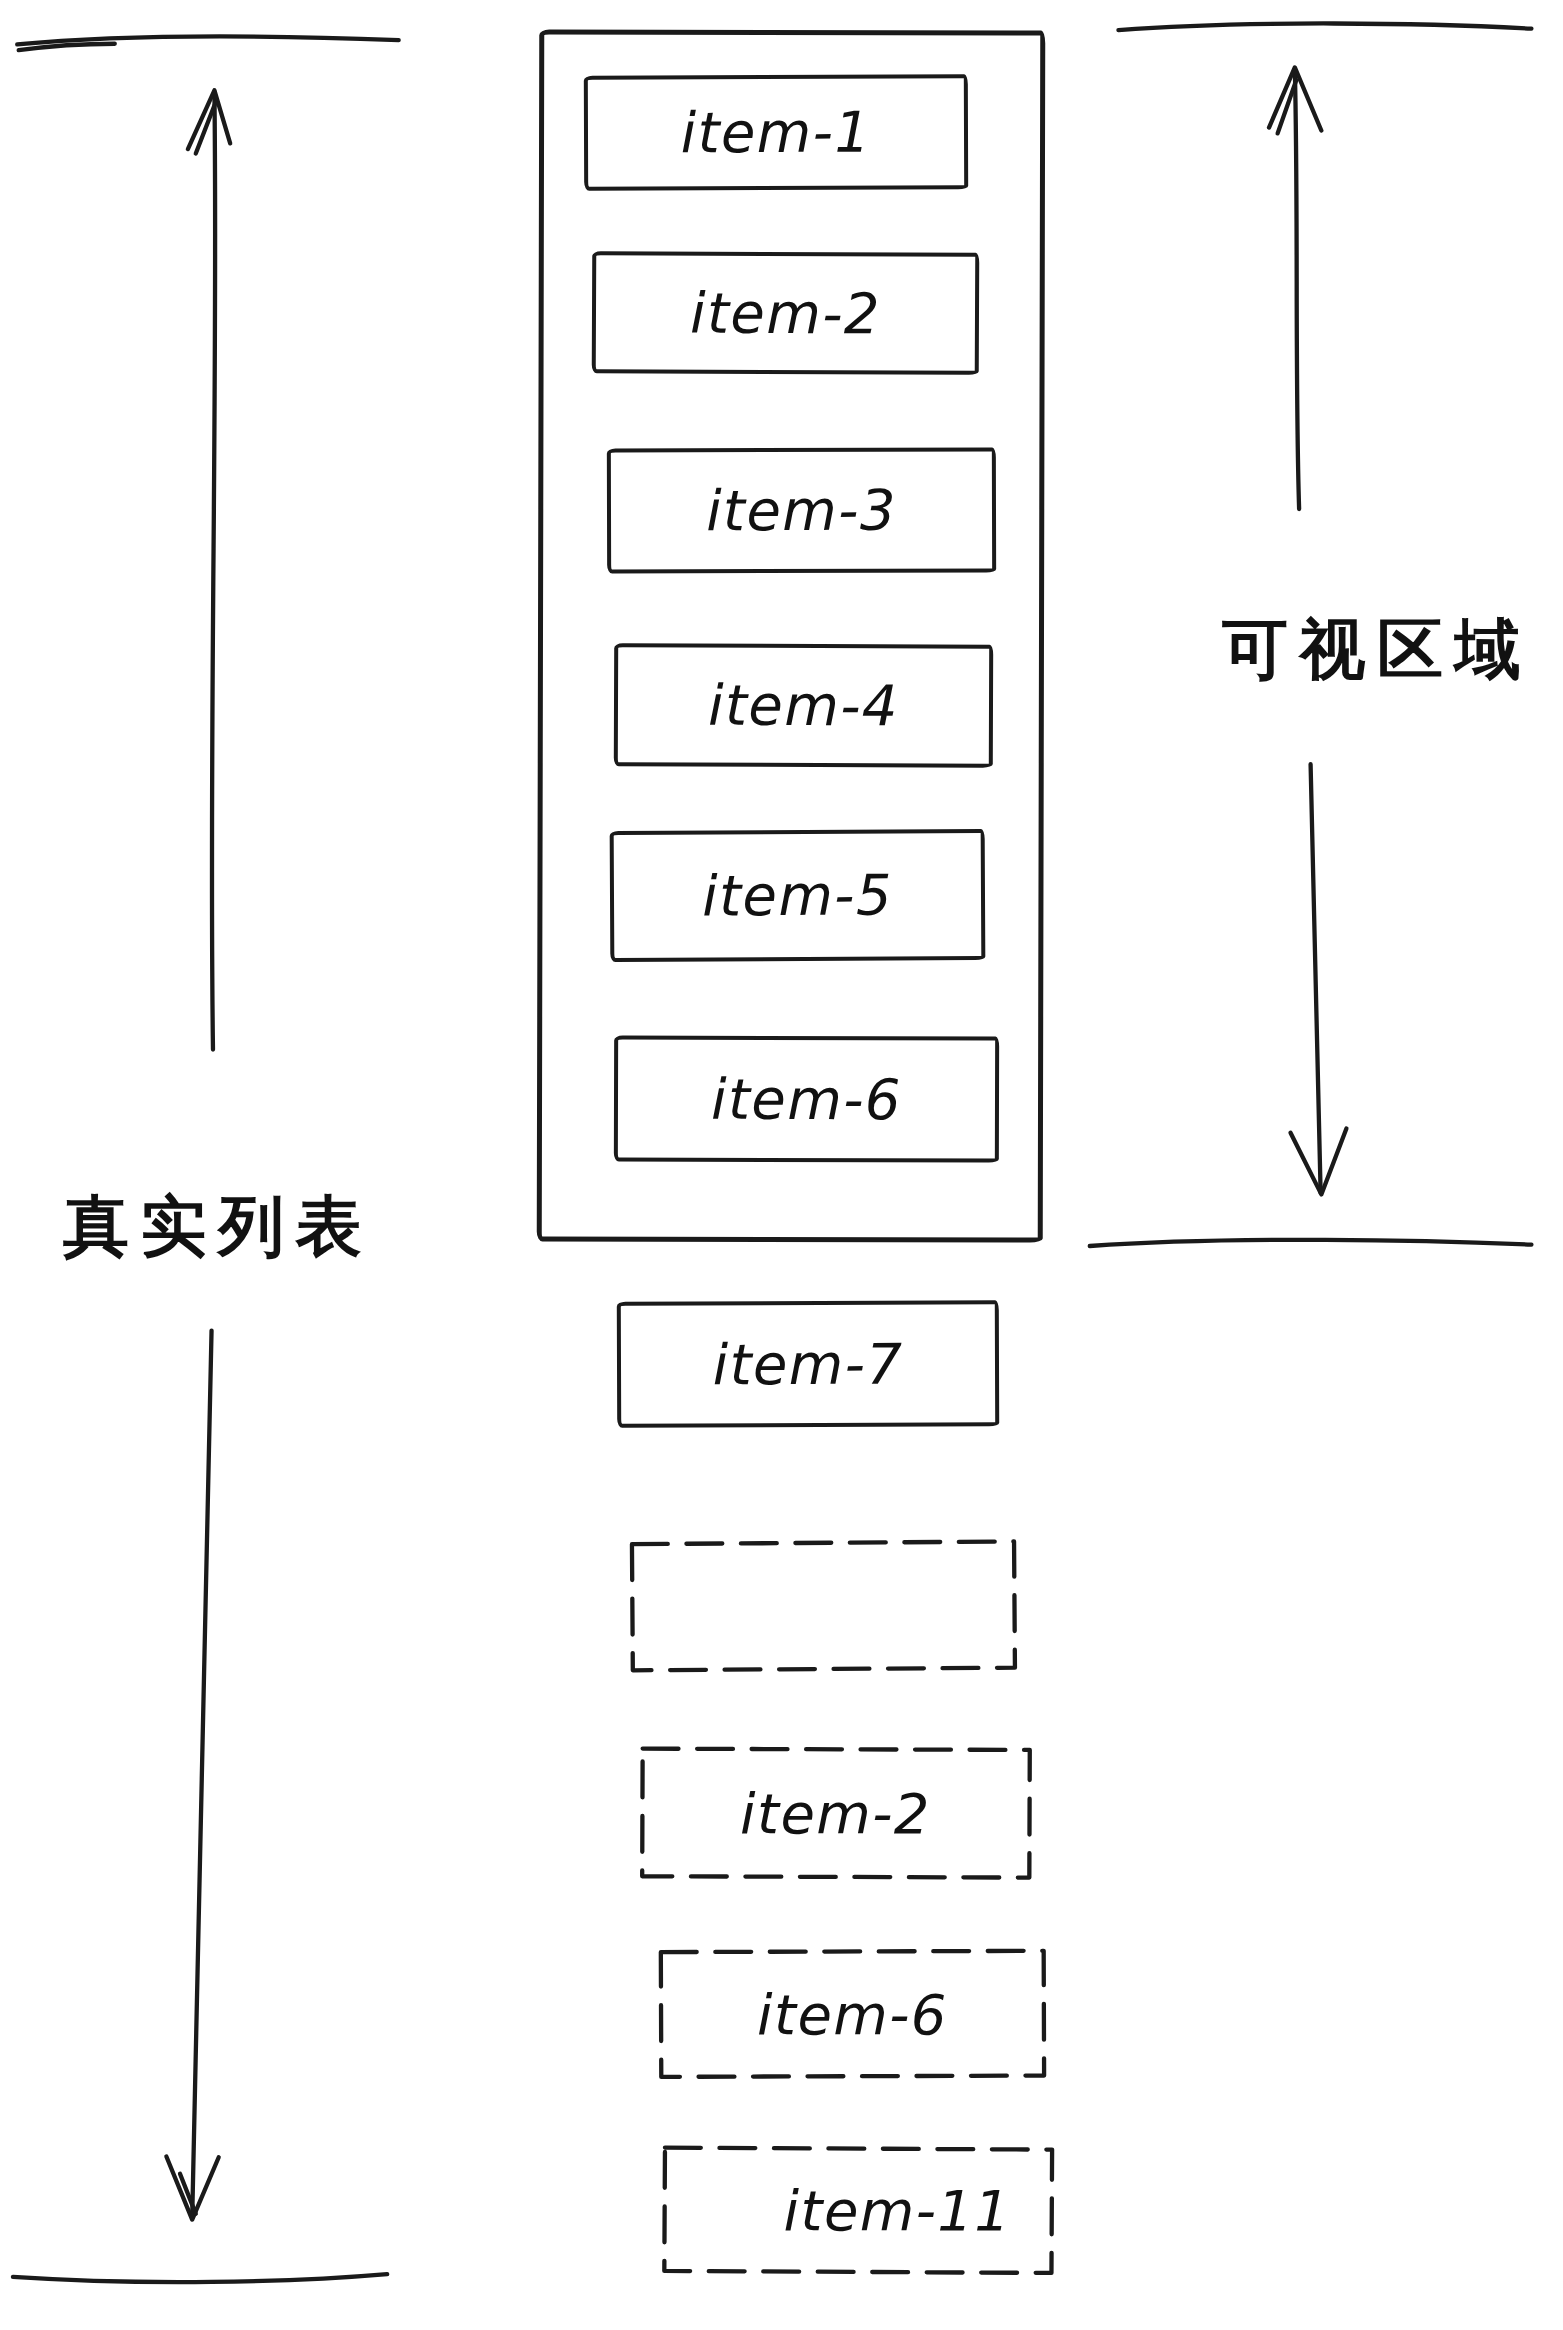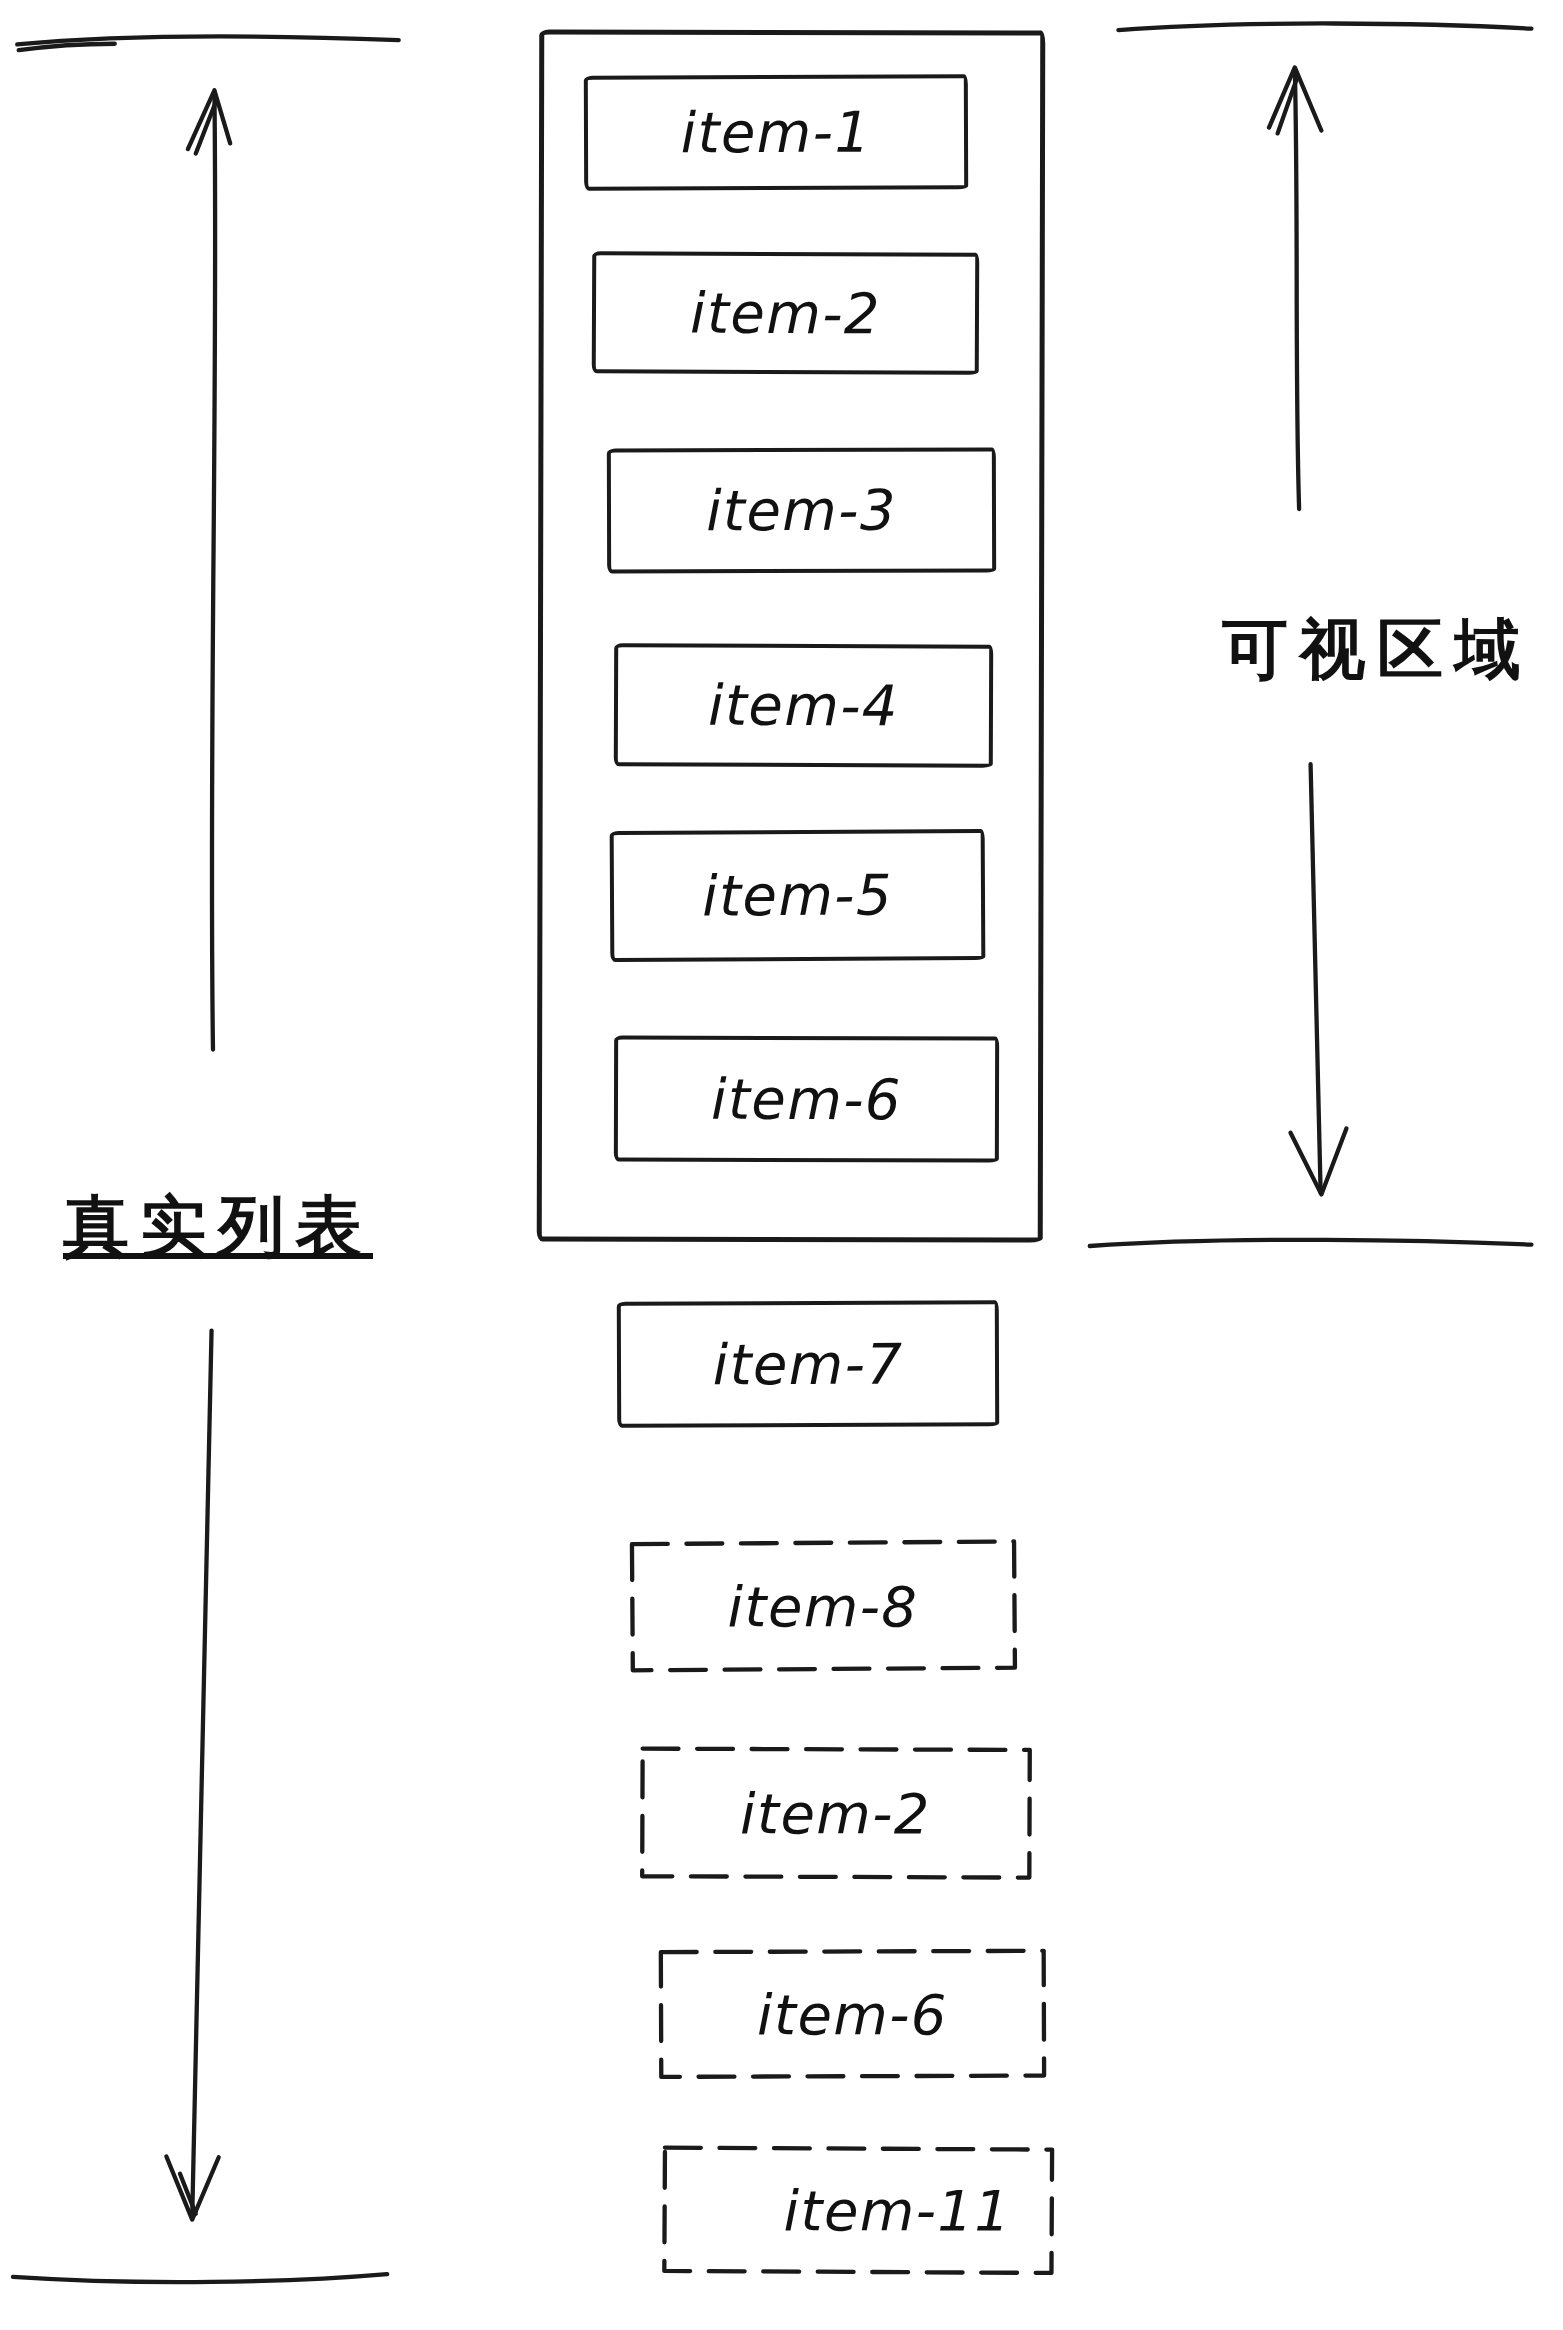--- a/index.html
+++ b/index.html
@@ -93,22 +93,21 @@
   <div class="viewport-box"></div>
 
   <div class="item solid" style="left:584px; top:75px; width:384px; height:115px; transform:rotate(-0.2deg);">item-1</div>
   <div class="item solid" style="left:592px; top:252px; width:387px; height:122px; transform:rotate(0.25deg);">item-2</div>
   <div class="item solid" style="left:607px; top:448px; width:389px; height:125px; transform:rotate(-0.15deg);">item-3</div>
   <div class="item solid" style="left:614px; top:644px; width:379px; height:123px; transform:rotate(0.2deg);">item-4</div>
   <div class="item solid" style="left:610px; top:830px; width:375px; height:131px; transform:rotate(-0.3deg);">item-5</div>
   <div class="item solid" style="left:614px; top:1036px; width:385px; height:126px; transform:rotate(0.15deg);">item-6</div>
 
   <div class="item solid" style="left:617px; top:1301px; width:382px; height:126px; transform:rotate(-0.2deg);">item-7</div>
-  <div class="item" style="left:632px; top:1543px; width:382px; height:126px;">item-8</div>
   <div class="item" style="left:642px; top:1749px; width:387px; height:128px;">item-2</div>
   <div class="item" style="left:661px; top:1952px; width:383px; height:125px;">item-6</div>
   <div class="item" style="left:704px; top:2149px; width:387px; height:123px;">item-11</div>
 
-  <div class="cjk-label" style="left:63px; top:1166px;text-decoration:underline;">真实列表</div>
+  <div class="cjk-label" style="left:63px; top:1166px;">真实列表</div>
   <div class="cjk-label" style="left:1222px; top:589px;">可视区域</div>
 
 </div>
 
 
 </body></html>

